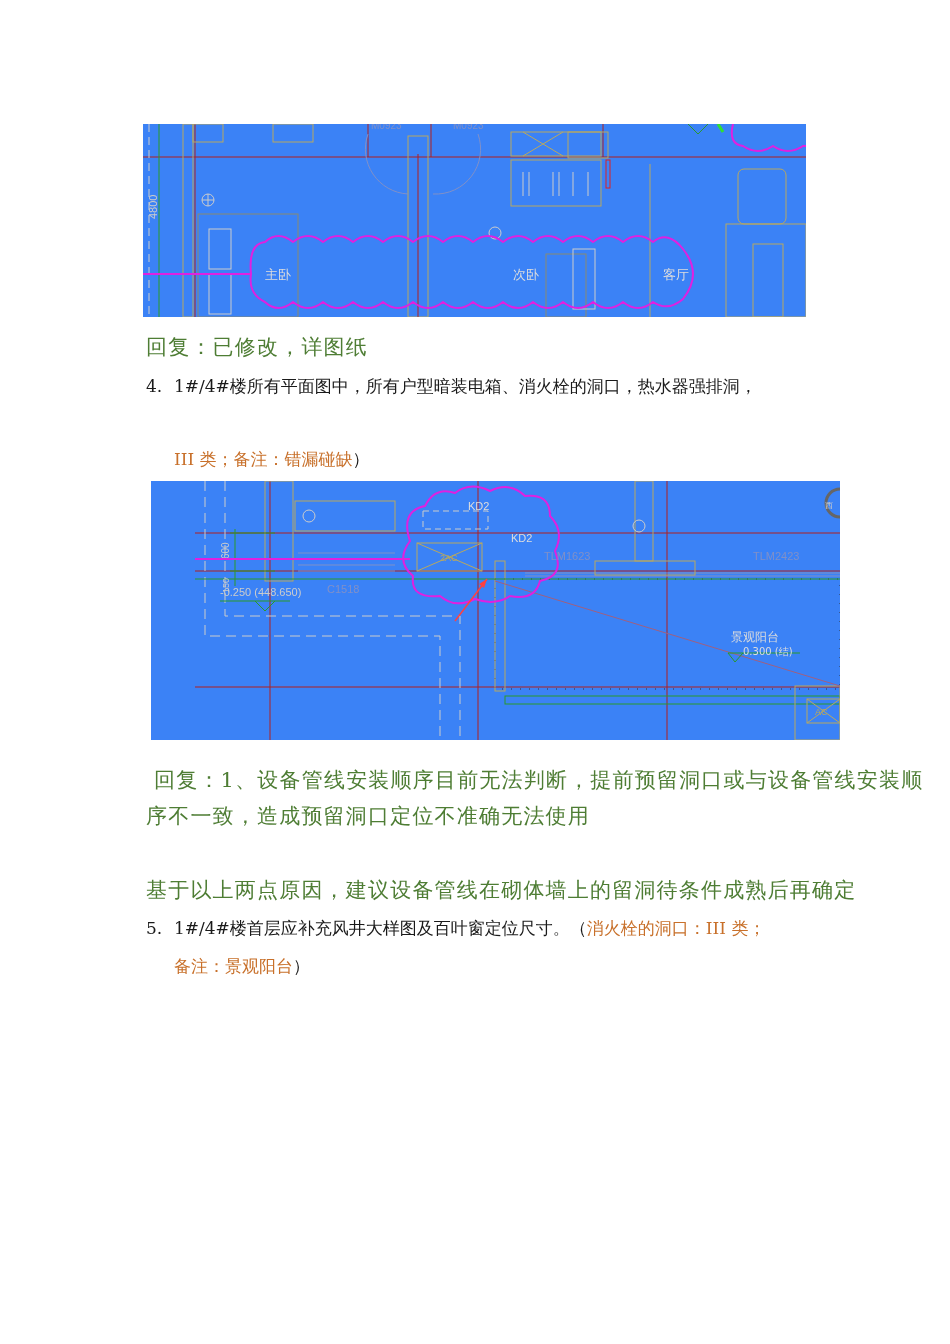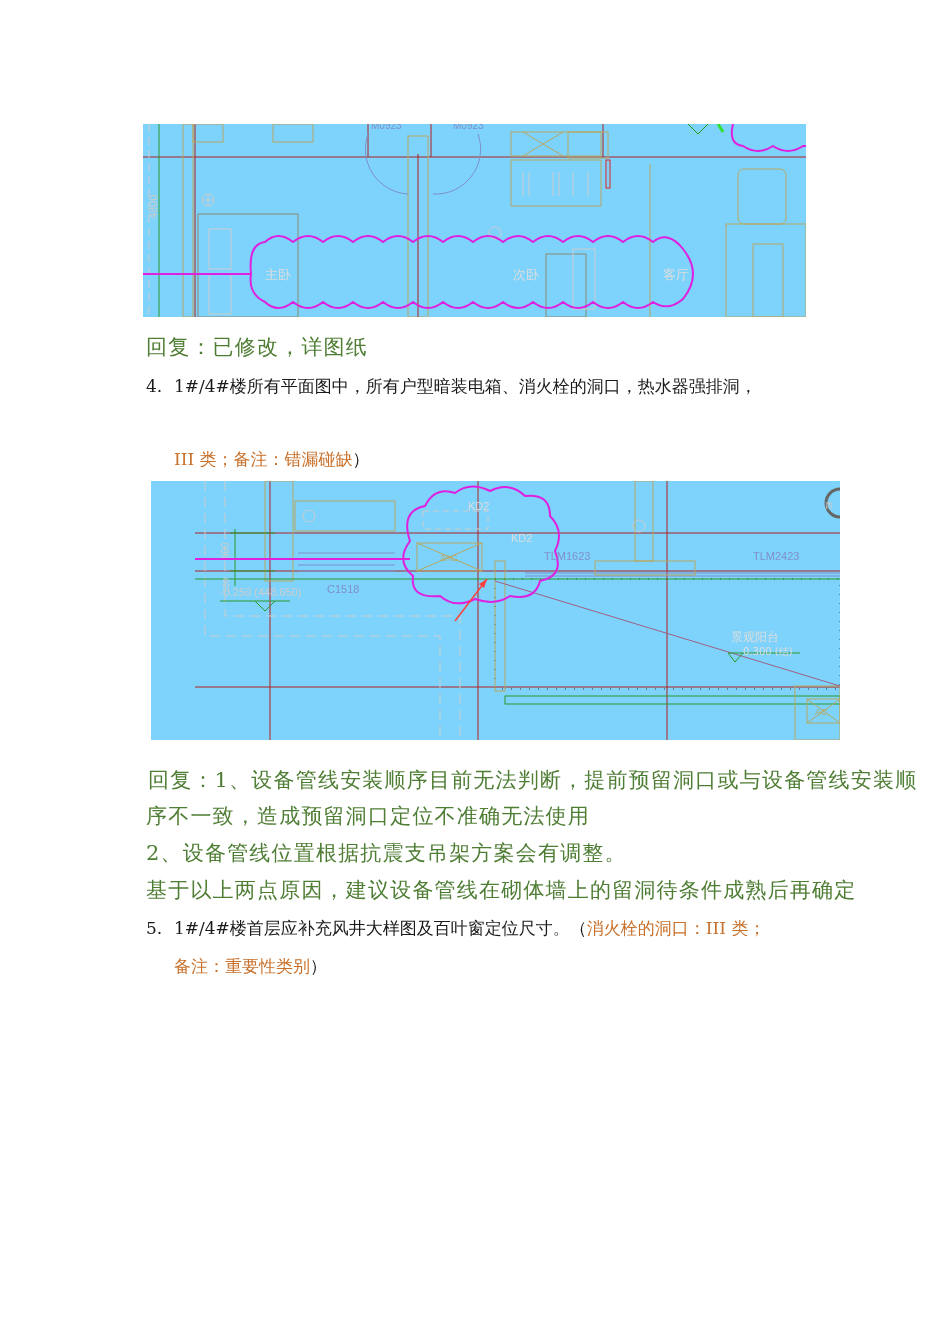--- a/index.html
+++ b/index.html
@@ -1,19 +1,19 @@
 <!DOCTYPE html>
 <html><head>
 <meta charset="utf-8">
 <style>
   html, body { margin:0; padding:0; background:#ffffff; }
   body { width:950px; height:1344px; position:relative; overflow:hidden;
          font-family: "DejaVu Serif", "Liberation Serif", serif; color:#222; }
   .page { position:absolute; left:0; top:0; width:950px; height:1344px; }
-  .cad { position:absolute; background:#7dd3fc; overflow:hidden; }
+  .cad { position:absolute; background:#3b82f6; overflow:hidden; }
   .cad svg { display:block; }
   .line { position:absolute; font-size:17px; line-height:20px; white-space:nowrap; }
   .reply { color:#4e7d34; letter-spacing:1.2px; font-size:21px; }
   .item { color:#1a1a1a; }
   .orange { color:#c8702a; }
   .num { display:inline-block; width:28px; }
 </style>
 </head>
 <body>
 
@@ -173,25 +173,24 @@
       <text x="25" y="115" fill="#cccccc" font-size="11">-0.250 (448.650)</text>
       <text x="132" y="112" fill="#8090c8" font-size="11">C1518</text>
       <text x="536" y="160" fill="#dddddd" font-size="12" font-family="DejaVu Sans, sans-serif">景观阳台</text>
       <text x="548" y="174" fill="#dddddd" font-size="10" font-family="DejaVu Sans, sans-serif">0.300 (结)</text>
       <text x="620" y="234" fill="#b8a860" font-size="9">AC</text>
       <circle cx="645" cy="22" r="14" fill="none" stroke="#666" stroke-width="3"></circle>
       <text x="630" y="27" fill="#cccccc" font-size="8" font-family="DejaVu Sans, sans-serif">西</text>
     </svg>
   </div>
 
-  <div class="line reply" style="left:148px; top:770px;">回复：1、设备管线安装顺序目前无法判断，提前预留洞口或与设备管线安装顺</div>
+  <div class="line reply" style="left:154px; top:770px;">回复：1、设备管线安装顺序目前无法判断，提前预留洞口或与设备管线安装顺</div>
   <div class="line reply" style="left:146px; top:806px;">序不一致，造成预留洞口定位不准确无法使用</div>
-  <div class="line reply" style="left:146px; top:843px;">2、设备管线位置根据抗震支吊架方案会有调整。</div>
   <div class="line reply" style="left:146px; top:880px;">基于以上两点原因，建议设备管线在砌体墙上的留洞待条件成熟后再确定</div>
 
   <div class="line item" style="left:146px; top:918px;">
     <span class="num">5.</span><span>1#/4#楼首层应补充风井大样图及百叶窗定位尺寸。（</span><span class="orange">消火栓的洞口：III 类；</span>
   </div>
   <div class="line item" style="left:174px; top:956px;">
-    <span class="orange">备注：重要性类别</span><span>）</span>
+    <span class="orange">备注：景观阳台</span><span>）</span>
   </div>
 
 </div>
 
 </body></html>

